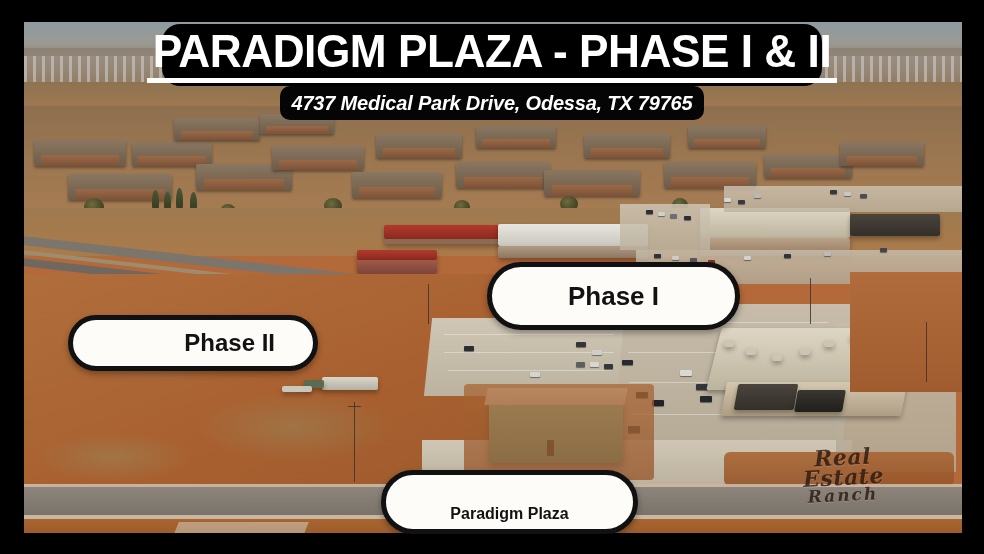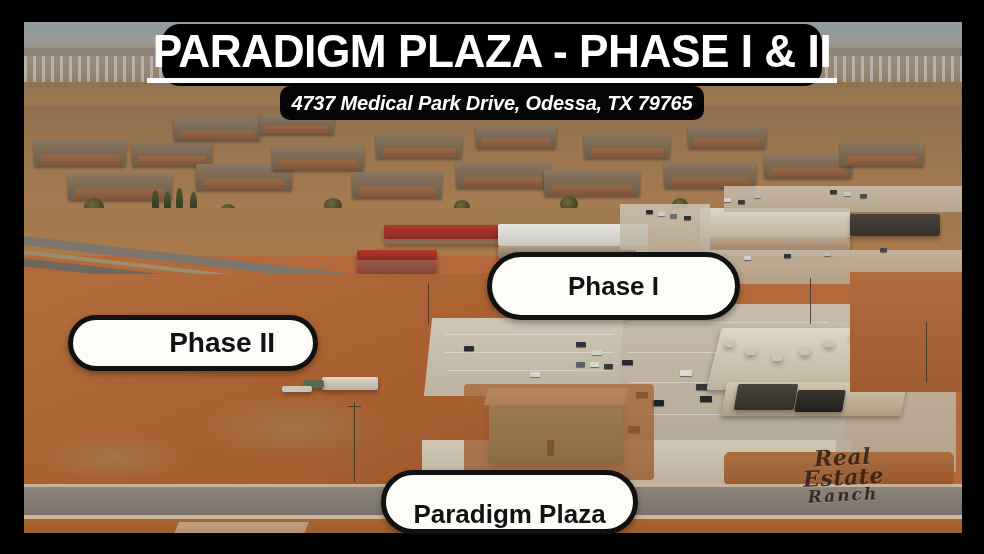--- a/index.html
+++ b/index.html
@@ -90,27 +90,27 @@
        background:#050505;border-radius:10px;display:flex;align-items:center;
        justify-content:center;}
   .subText{color:#fff;font-size:20px;font-weight:700;font-style:italic;
        letter-spacing:-.2px;white-space:nowrap;}
 
   .pill{position:absolute;background:#fdfcf8;border:5px solid #111;
        border-radius:999px;display:flex;align-items:center;justify-content:center;
        box-shadow:0 3px 6px rgba(0,0,0,.35);}
   .pillText{color:#121212;font-weight:700;white-space:nowrap;}
 
-  #pill-phase1{left:487px;top:252px;width:243px;height:58px;}
+  #pill-phase1{left:487px;top:262px;width:243px;height:58px;}
   #pill-phase1 .pillText{font-size:26px;}
   #pill-phase2{left:68px;top:315px;width:250px;height:56px;justify-content:flex-end;
        padding-right:38px;box-sizing:border-box;}
-  #pill-phase2 .pillText{font-size:28px;}
+  #pill-phase2 .pillText{font-size:24px;}
   #pill-paradigm{left:381px;top:470px;width:247px;height:54px;}
-  #pill-paradigm .pillText{font-size:26px;margin-top:24px;}
+  #pill-paradigm .pillText{font-size:16px;margin-top:24px;}
 
   .watermark{position:absolute;left:778px;top:447px;width:130px;height:48px;
        color:#2b1a12;opacity:.82;font-family:"DejaVu Serif",serif;
        font-style:italic;font-weight:700;text-align:center;
        text-shadow:0 1px 0 rgba(255,255,255,.18);pointer-events:none;}
   .wm1{font-size:22px;line-height:20px;letter-spacing:.5px;transform:rotate(-3deg);}
   .wm2{font-size:17px;line-height:17px;letter-spacing:2px;transform:rotate(-3deg);}
 </style>
 </head>
 <body>

